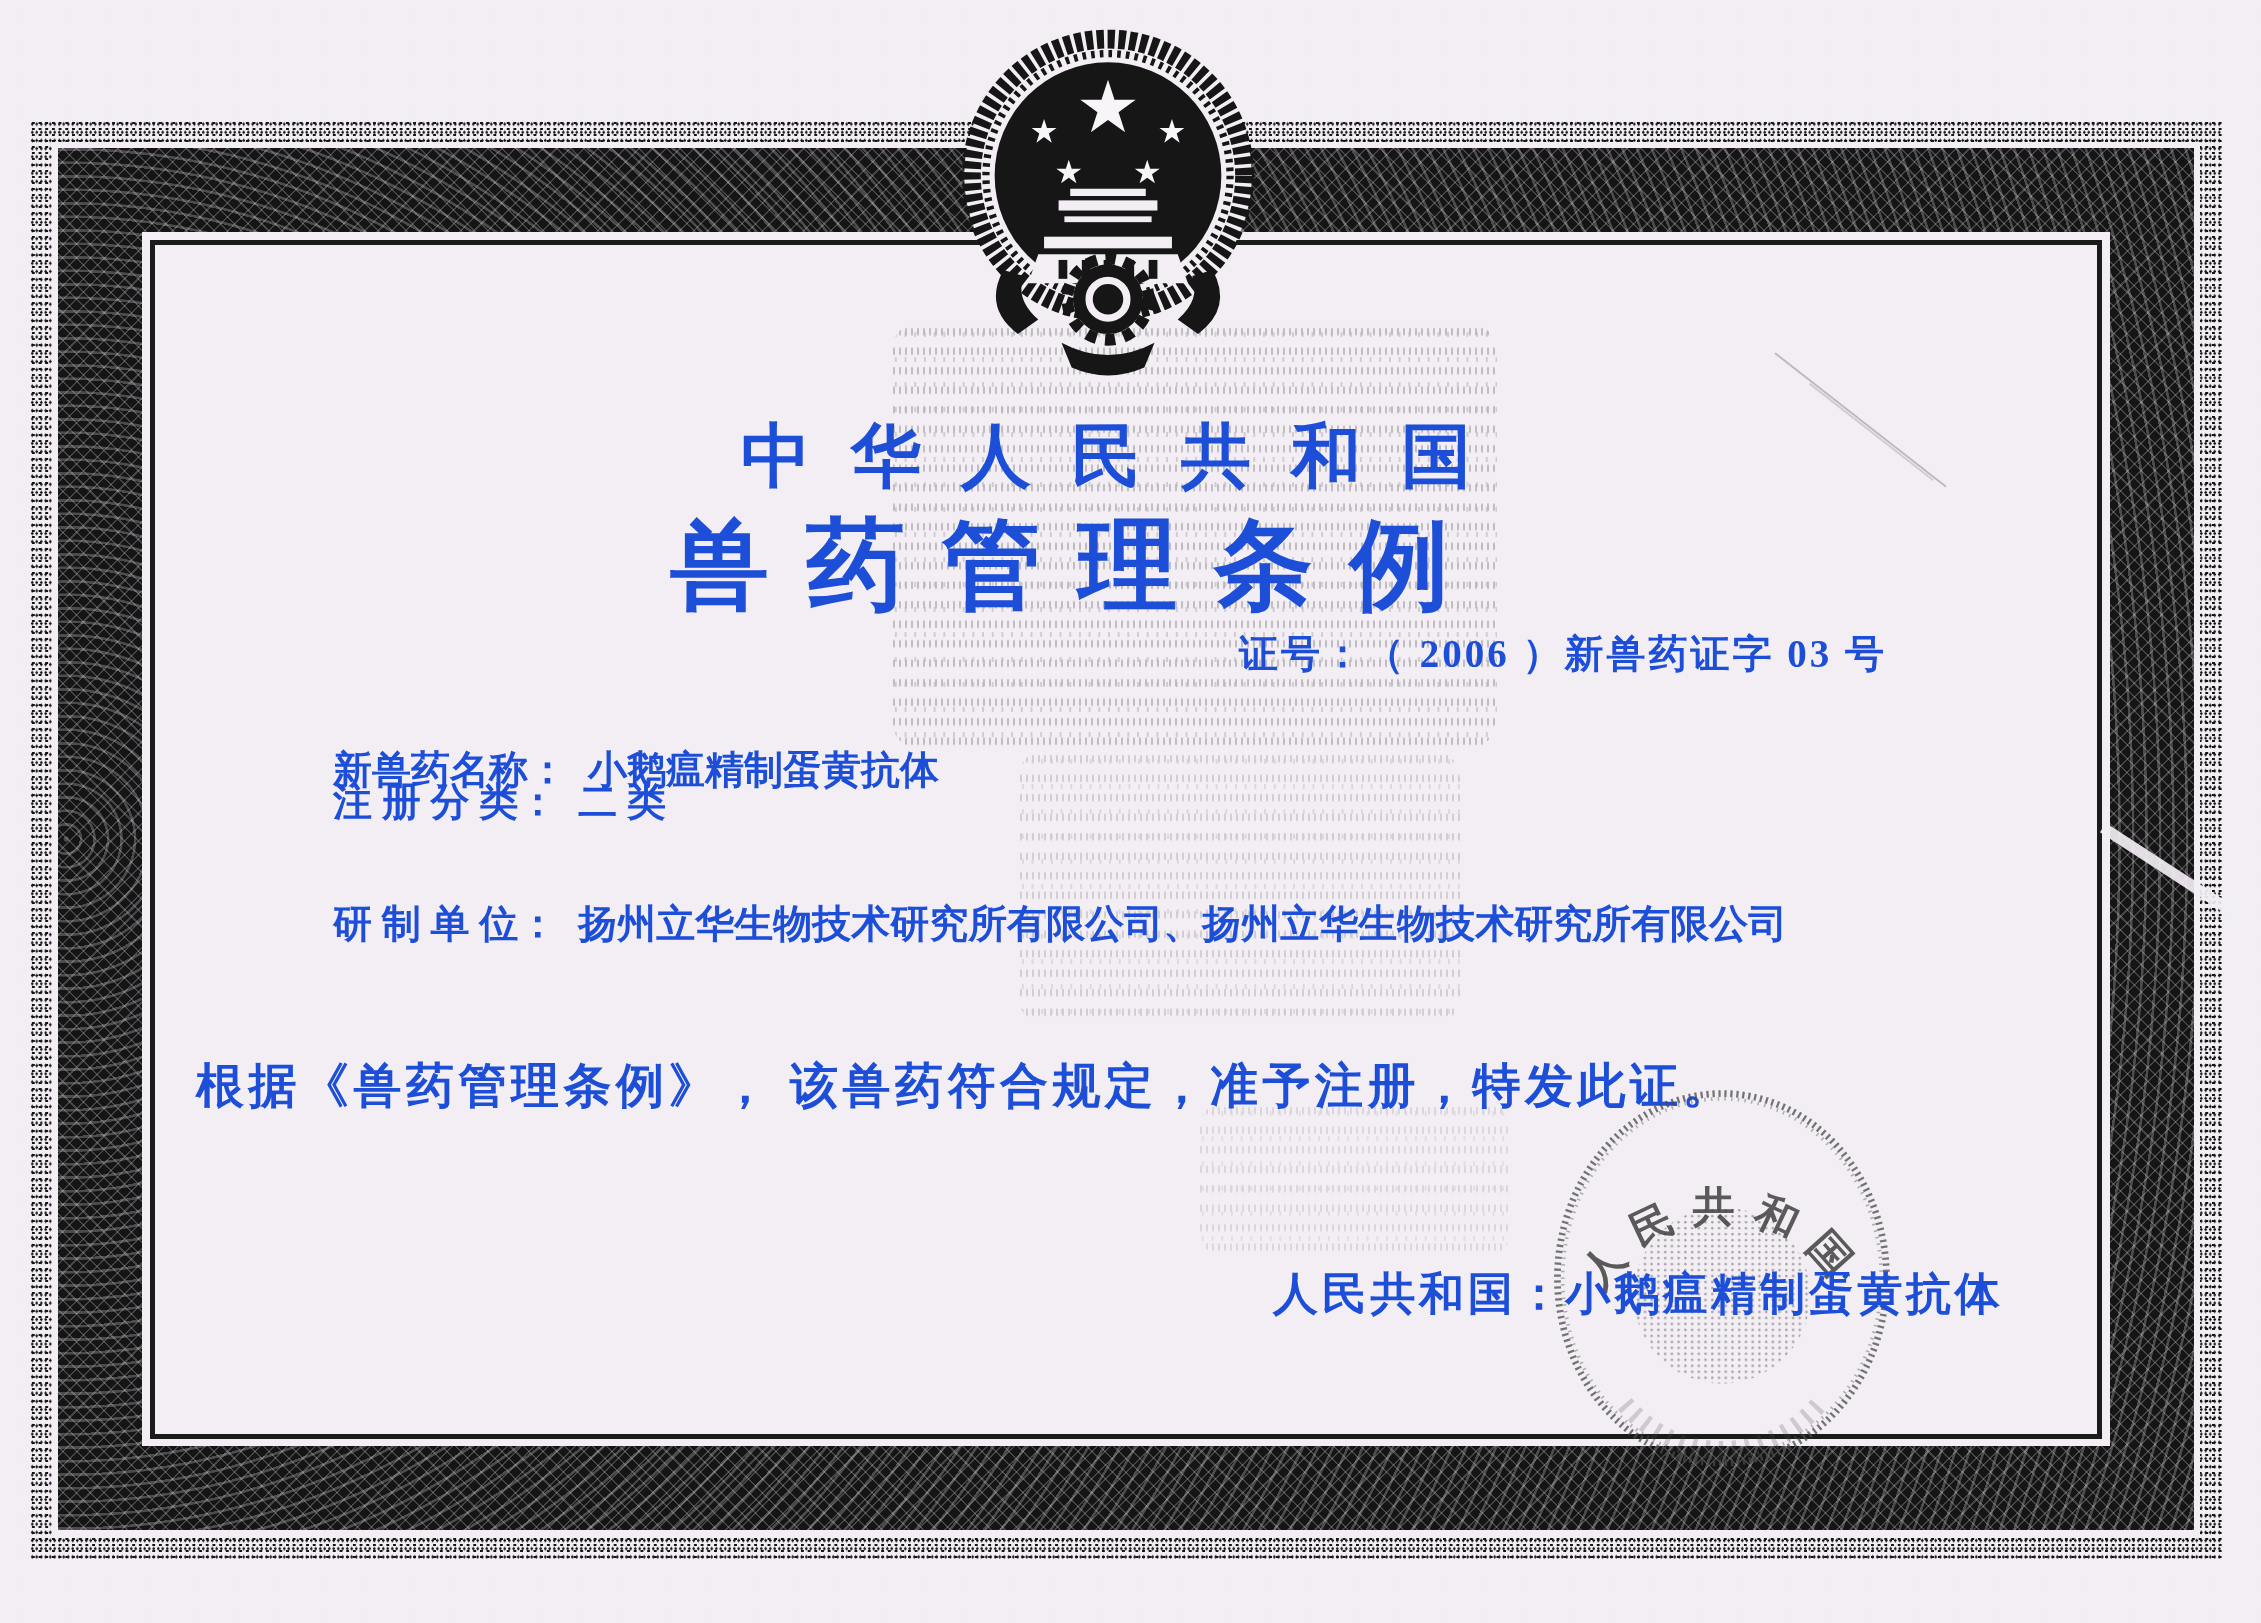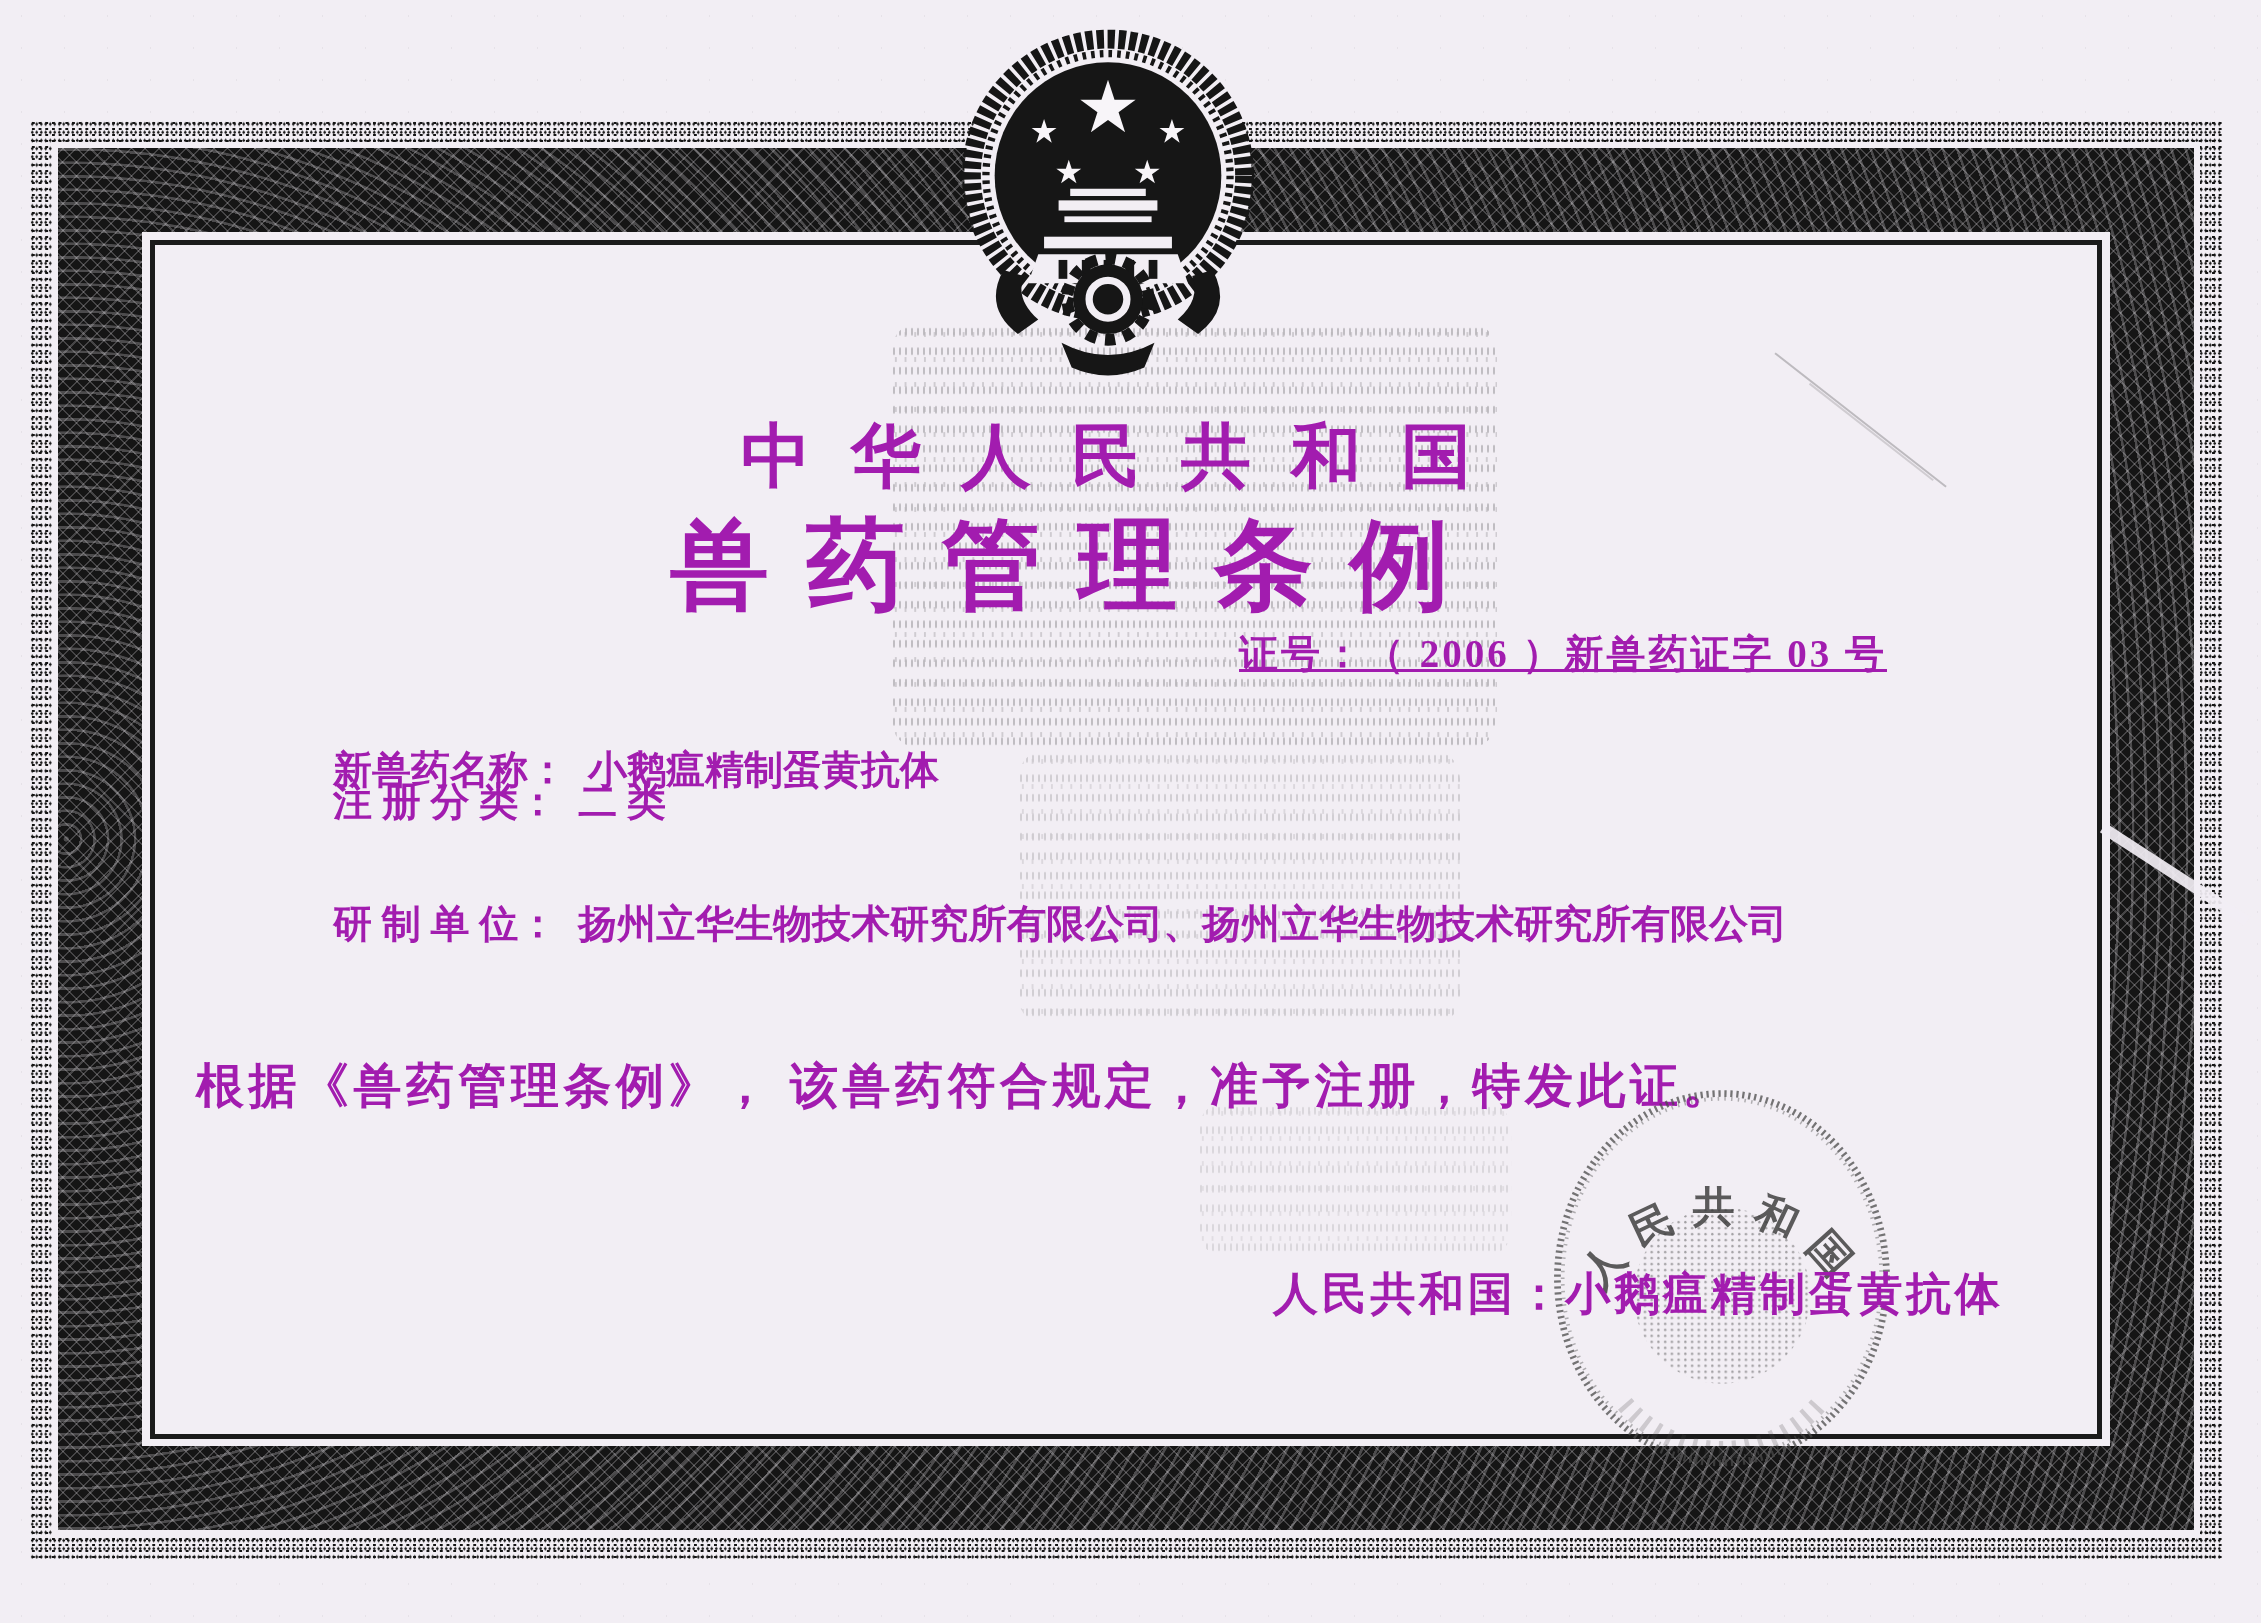--- a/index.html
+++ b/index.html
@@ -56,24 +56,24 @@
     background-size:6px 19.5px,9.7px 25px;
   }
   .ghost1{left:891px;top:322px;width:606px;height:427px;opacity:.26;border-radius:30px;}
   .ghost2{left:1018px;top:749px;width:442px;height:277px;opacity:.17;border-radius:30px;}
   .ghost3{left:1198px;top:1101px;width:314px;height:157px;opacity:.12;border-radius:30px;}
   
   .crease1{left:1752px;top:419px;width:217px;height:2.2px;background:rgba(30,30,30,.25);transform:rotate(38deg);}
   .crease2{left:1793px;top:431px;width:157px;height:1.5px;background:rgba(30,30,30,.16);transform:rotate(38deg);}
   .crease-white{left:2089px;top:869px;width:172px;height:11.2px;background:#f2eef4;opacity:.92;transform:rotate(33deg);}
   
-  .txt{white-space:nowrap;font-weight:bold;color:#a21caf;}
+  .txt{white-space:nowrap;font-weight:bold;color:#1d4ed8;}
   .country{left:741px;top:410px;font-size:70px;letter-spacing:40px;}
   .main-title{left:670px;top:500px;font-size:99px;letter-spacing:37px;}
-  .certno{left:1239px;top:627px;font-size:39px;letter-spacing:3px;text-decoration:underline;}
+  .certno{left:1239px;top:627px;font-size:39px;letter-spacing:3px;}
   .field{font-size:39px;text-align:right;}
   .field .lbl{display:inline-block;}
   .f1{left:333px;top:743px;}
   .f2{left:333px;top:775px;}
   .f3{left:333px;top:897px;}
   .fval{margin-left:21px;}
   .bodyline{left:196px;top:1054px;font-size:48px;letter-spacing:4.5px;}
   .dateline{left:1273px;top:1264px;font-size:45px;letter-spacing:3.7px;z-index:5;}
   
   .seal{left:1535px;top:1082px;width:374px;height:397px;z-index:4;}

